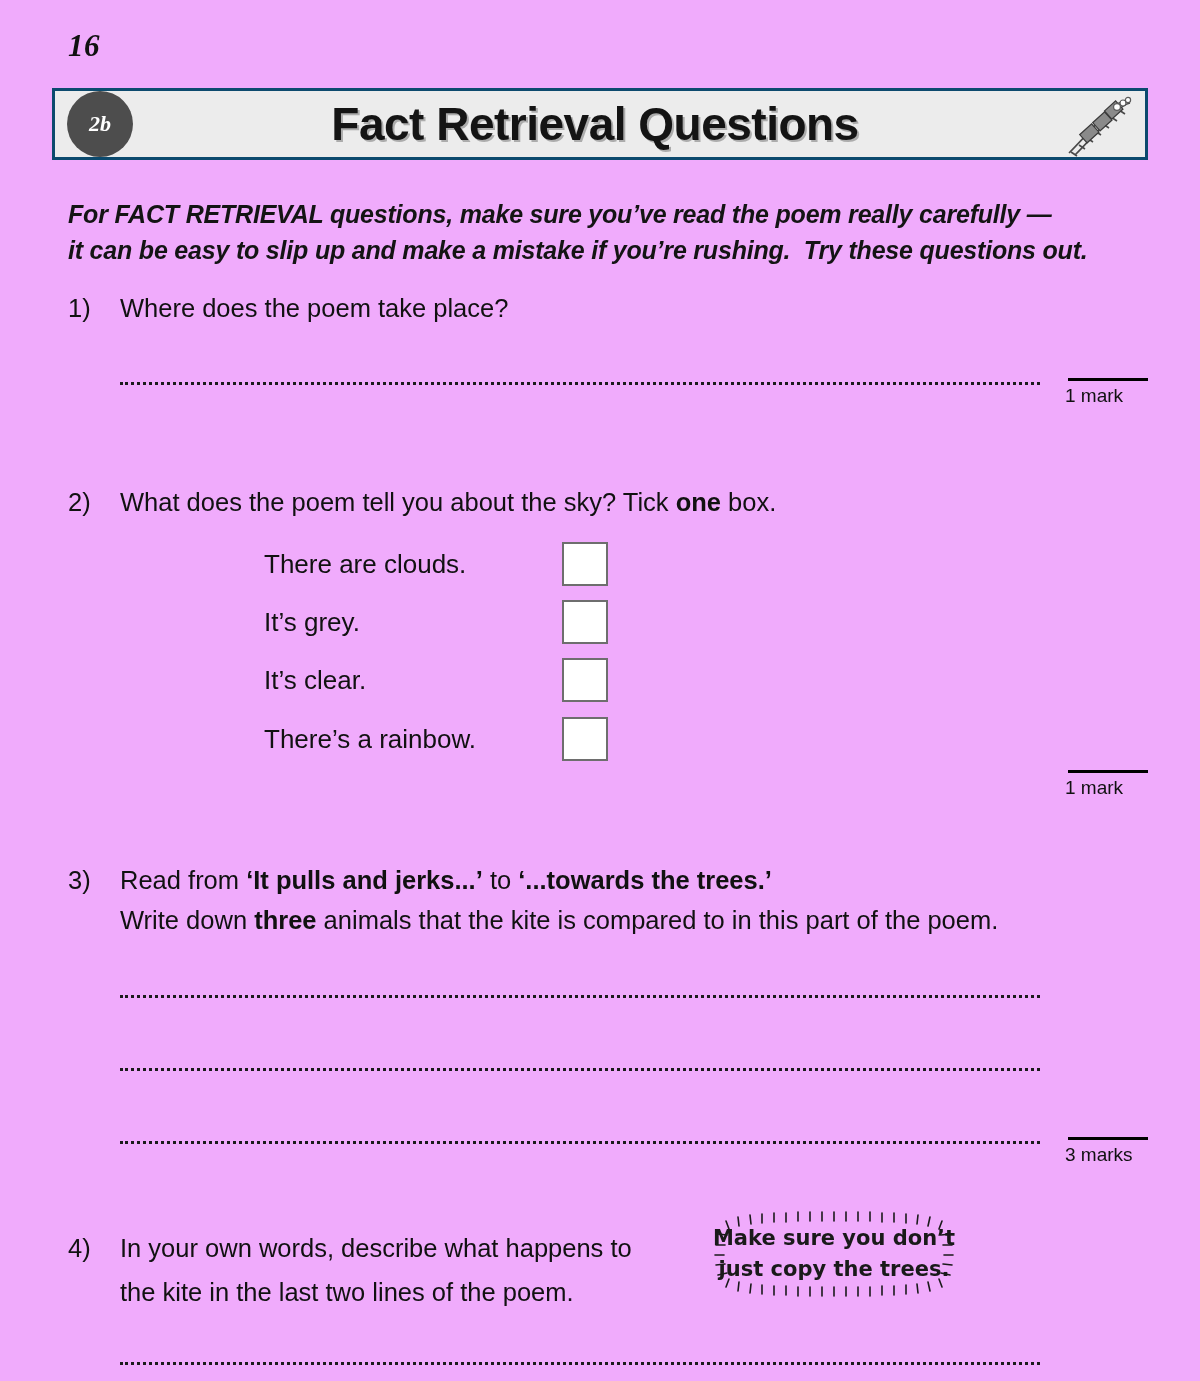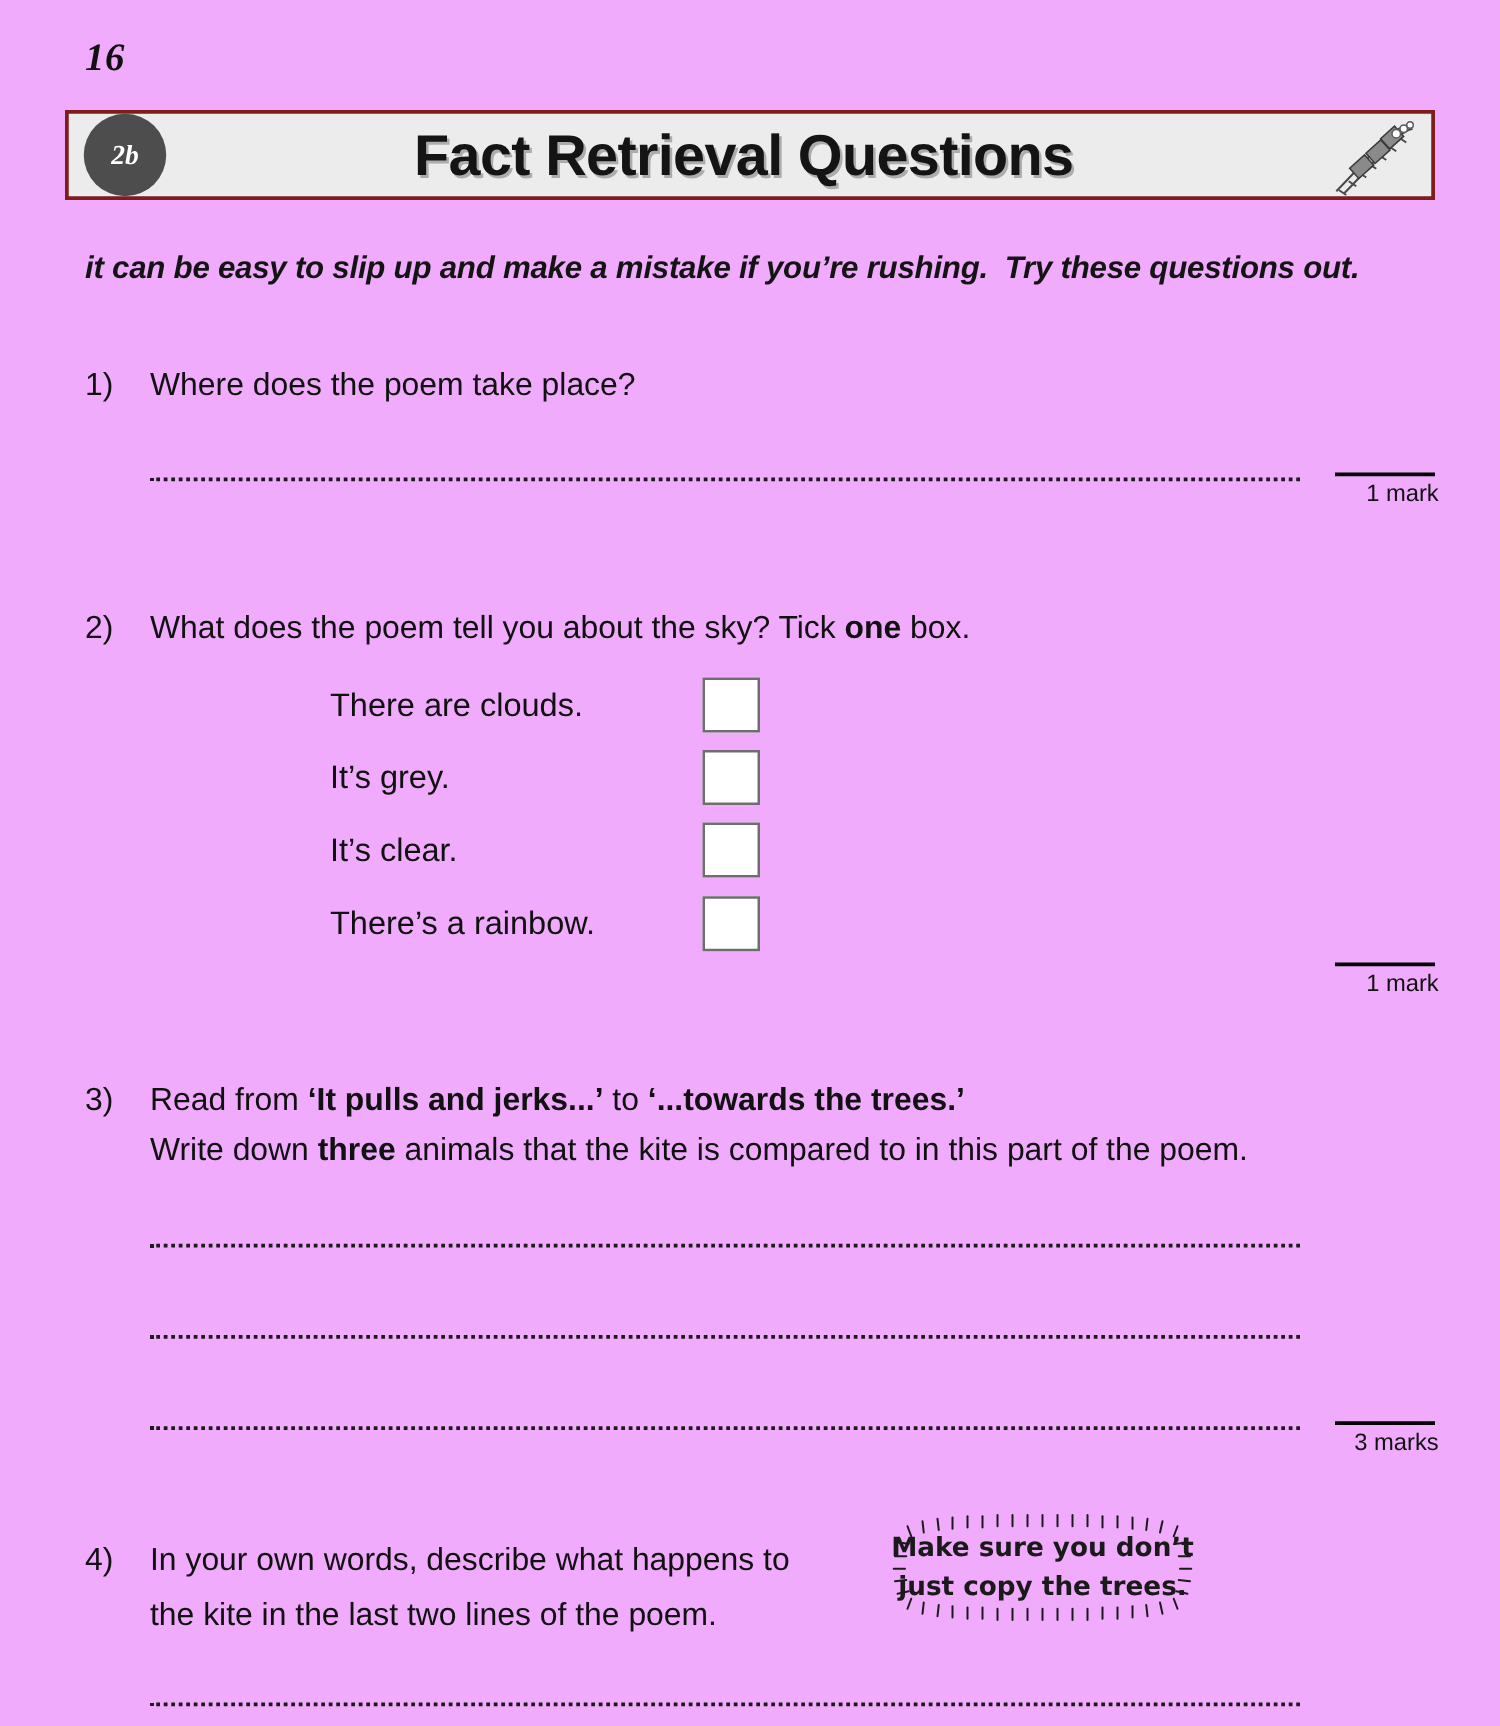--- a/index.html
+++ b/index.html
@@ -37,21 +37,21 @@
   }
 
   
   .banner {
     position: absolute;
     left: 52px;
     top: 88px;
     width: 1096px;
     height: 72px;
     background: #ececec;
-    border: 3px solid #7f1d1d;
+    border: 3px solid #0c4a6e;
     box-sizing: border-box;
   }
   .banner-inner {
     position: relative;
     width: 100%;
     height: 100%;
   }
   .badge {
     position: absolute;
     left: 12px;
@@ -134,21 +134,21 @@
   .dots {
     position: absolute;
     height: 4px;
     border-bottom: 3px dotted #1b1b1b;
   }
 
   
   .mark {
     position: absolute;
     width: 86px;
-    text-align: right;
+    text-align: left;
   }
   .mark-rule {
     width: 80px;
     height: 0;
     border-top: 3px solid #000;
     margin: 0 auto 4px auto;
   }
   .mark-label {
     font-size: 19px;
     color: #111;
@@ -236,20 +236,21 @@
             <circle cx="56" cy="12" r="3.4"></circle>
             <circle cx="62" cy="8" r="3"></circle>
             <circle cx="67" cy="5" r="2.6"></circle>
           </g>
         </svg>
       </div>
     </div>
   </div>
 
   <div class="intro">
+    <span>For FACT RETRIEVAL questions, make sure you’ve read the poem really carefully —</span>
     <span>it can be easy to slip up and make a mistake if you’re rushing.  Try these questions out.</span>
   </div>
 
   <div class="q" style="left:68px; top:288px; width:1000px;">
     <span class="q-num">1)</span>
     <span class="q-body">
       <span class="q-line">Where does the poem take place?</span>
     </span>
   </div>
   <div class="dots" style="left:120px; top:378px; width:920px;"></div>

